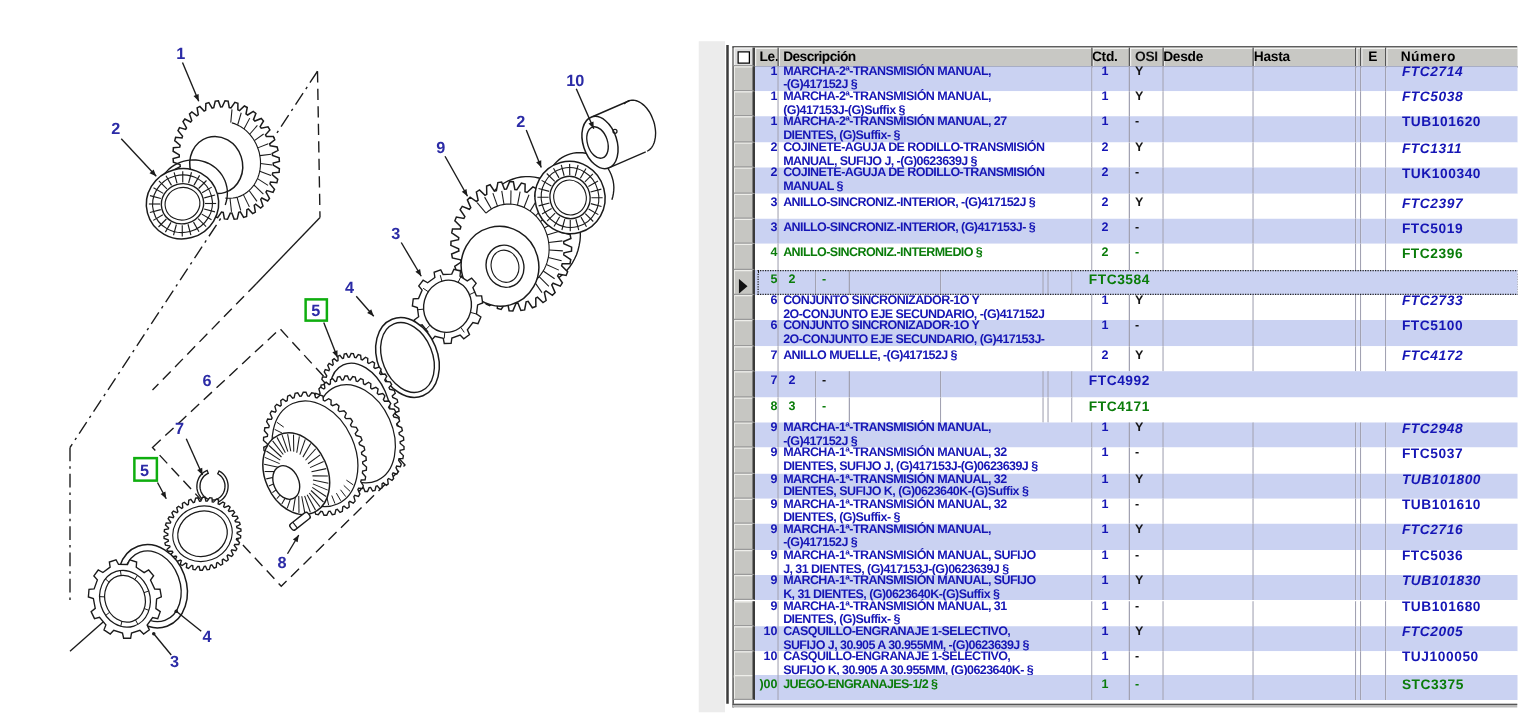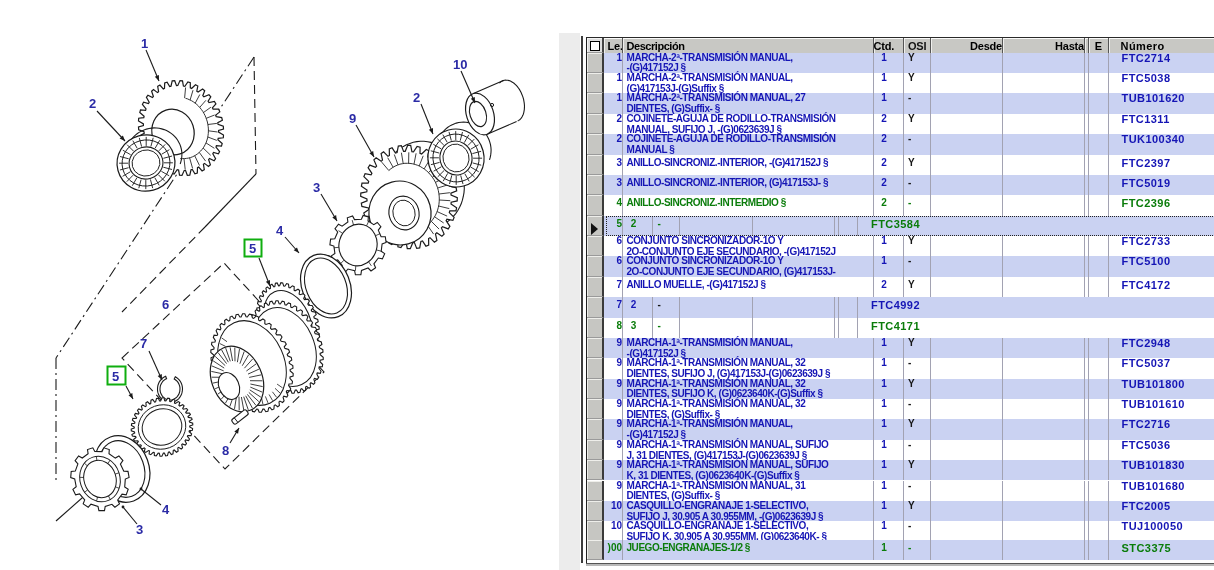--- a/index.html
+++ b/index.html
@@ -9,21 +9,21 @@
   border-left:1.5px solid #222;border-top:1.5px solid #2a2a2a;background:#fff}
 #thead{position:absolute;left:0;top:0;width:628px;height:16.2px;background:#c8c8c4;
   border-bottom:1.6px solid #111;display:flex;font-weight:bold;font-size:11px;color:#000;
   letter-spacing:-0.2px;box-shadow:inset 0 1px 0 #f2f2ee}
 #thead>div{height:100%;padding-top:1.5px;overflow:hidden;white-space:nowrap;box-shadow:inset 1px 1px 0 rgba(255,255,255,0.7)}
 #thead .g{border-right:2px solid #444;background:#dedede}
 #thead .le{border-right:1px solid #555;padding-left:3.5px}
 #thead .d{border-right:1px solid #555;padding-left:3.5px}
 #thead .c,#thead .o{border-right:1px solid #555;text-align:left}
 #thead .o{padding-right:5px}
-#thead .ds,#thead .hs{border-right:1px solid #555;text-align:right}
+#thead .ds,#thead .hs{border-right:1px solid #555;text-align:left}
 #thead .n2{border-right:1px solid #555}
 #thead .e{border-right:1px solid #555;text-align:center}
 #cb{display:inline-block;width:10px;height:10px;background:#fff;border:1.6px solid #000;margin:1.5px 0 0 3px}
 .row{position:absolute;left:0;width:628px;height:20.37px;display:flex;
   font-weight:bold;font-size:10px;color:#1515b5;line-height:10.8px;overflow:visible}
 .row>div{height:20.37px;overflow:visible;padding-top:0px}
 .row.single>div{padding-top:3.2px}
 .grn{color:#0a7c0a}
 .grn .nu,.grn .le,.grn .c,.grn .o{color:#0a7c0a}
 .g{width:17px;background:#c6c6c2;border-right:2px solid #3a3a3a;border-bottom:1px solid #9a9a9a;
@@ -31,21 +31,21 @@
 .le{width:19px;border-right:1px solid #a2a2b2;padding-left:2px;text-align:right}
 .d{width:250.5px;border-right:1px solid #a2a2b2;padding-left:3.5px;white-space:nowrap;letter-spacing:-0.45px}
 .c{width:30px;border-right:1px solid #a2a2b2;text-align:center;padding-right:8px}
 .o{width:27px;border-right:1px solid #a2a2b2;padding-left:4.5px;color:#131313}
 .grn .o{color:#0a7c0a}
 .ds{width:72.5px;border-right:1px solid #a2a2b2}
 .hs{width:82px;border-right:1px solid #a2a2b2}
 .n2{width:4px;border-right:1px solid #a2a2b2}
 .e{width:19.5px;border-right:1px solid #a2a2b2}
 .nu{flex:1;padding-left:13px;font-size:11px;letter-spacing:0.45px}
-.it{}
+.it{font-style:italic}
 .bb>.le,.bb>.d,.bb>.c,.bb>.o,.bb>.ds,.bb>.hs,.bb>.n2,.bb>.e,.bb>.nu{background:#cad2f2}
 .bw>.le,.bw>.d,.bw>.c,.bw>.o,.bw>.ds,.bw>.hs,.bw>.n2,.bw>.e,.bw>.nu{background:#fff}
 .row:not(.grn) .o{color:#151515}
 .focus{position:absolute;left:19px;top:0;right:0;bottom:0;border:1px dotted #222;pointer-events:none}
 #tbottom{position:absolute;left:586px;top:562.8px;width:628px;height:3.5px;background:#b9b9b9;border-top:1px solid #555}
 </style></head>
 <body>
 <svg width="586" height="570" viewBox="0 0 586 570" style="position:absolute;left:0;top:0">
     <style>.lbl{font:bold 13px "Liberation Sans",sans-serif;fill:#2b2ba6}</style>
     <g stroke="#1b1b1b" stroke-width="1.1" fill="none">

